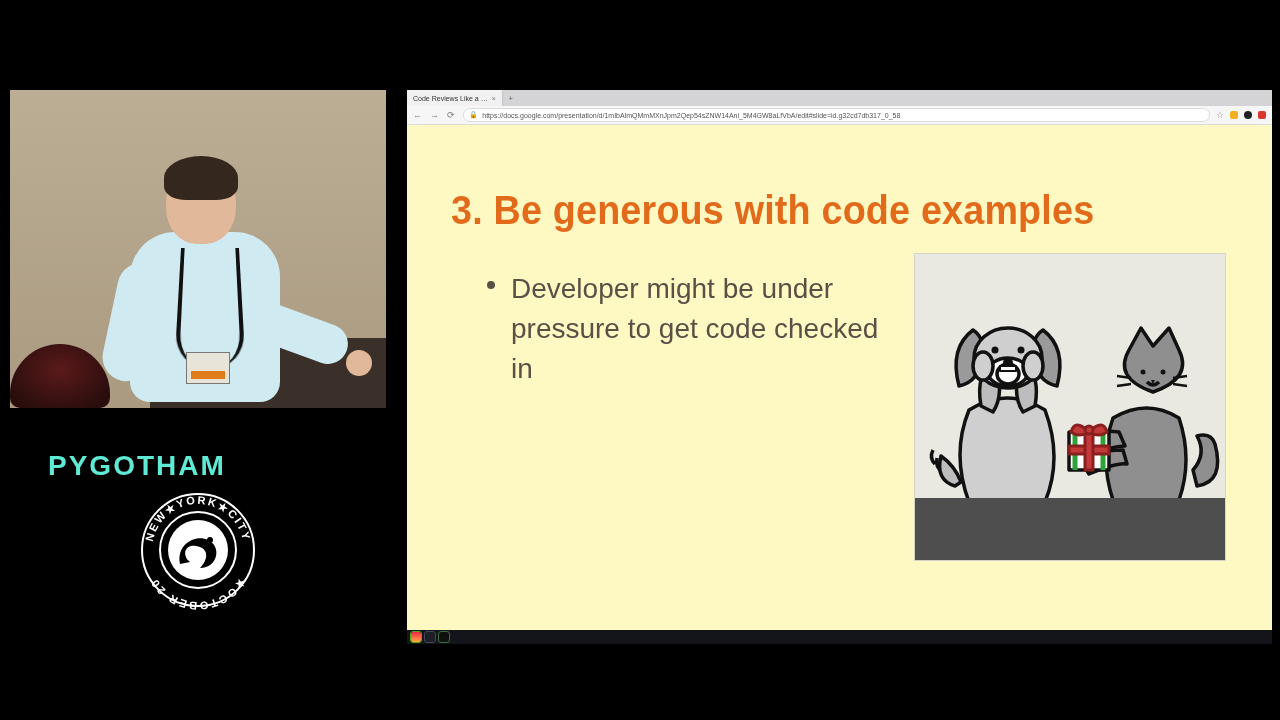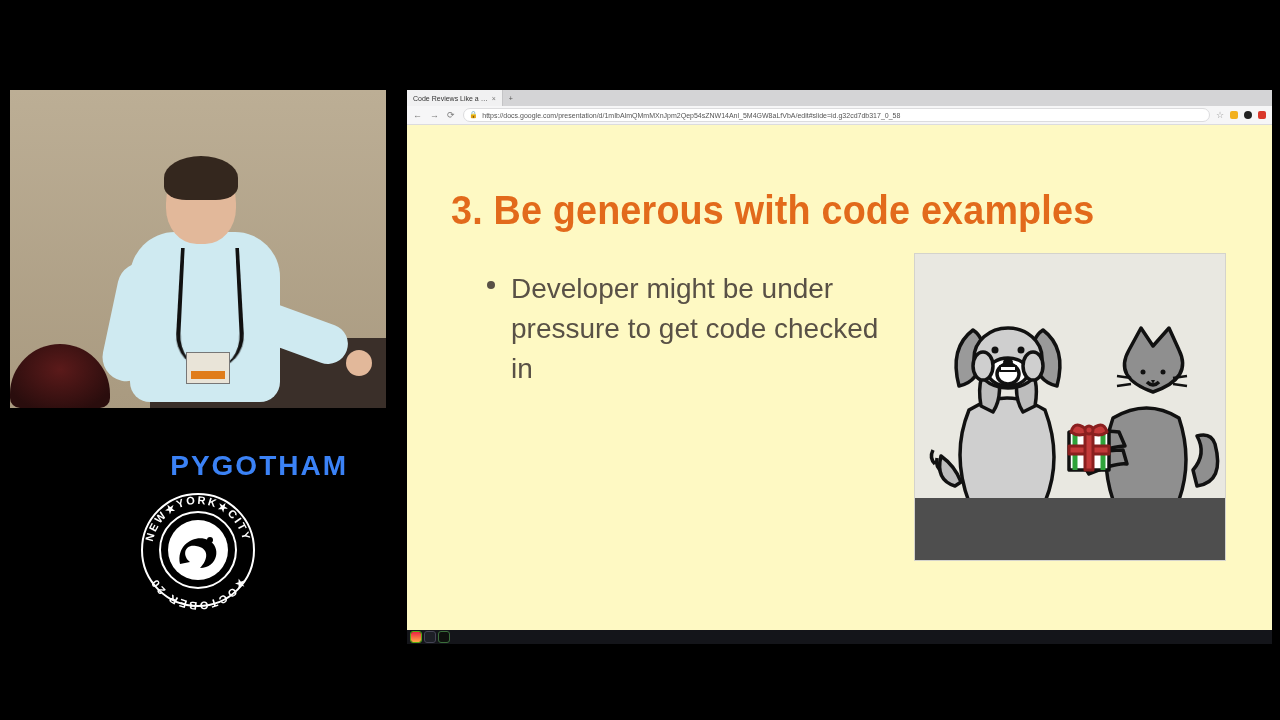--- a/index.html
+++ b/index.html
@@ -121,22 +121,22 @@
     background: radial-gradient(ellipse at 50% 40%, #5b1a1a 0%, #2a0d0d 80%);
     border-radius: 50px 50px 10px 10px;
   }
 
   
   .conference-badge {
     position: absolute;
     left: 48px;
     top: 450px;
     width: 300px;
-    text-align: right;
-    color: #3b82f6;
+    text-align: left;
+    color: #5eead4;
   }
   .conference-name {
     font-weight: 900;
     font-size: 28px;
     letter-spacing: 2px;
     font-family: "Arial Black", Arial, sans-serif;
   }
   .seal {
     margin: 8px auto 0;
     width: 120px; height: 120px;

